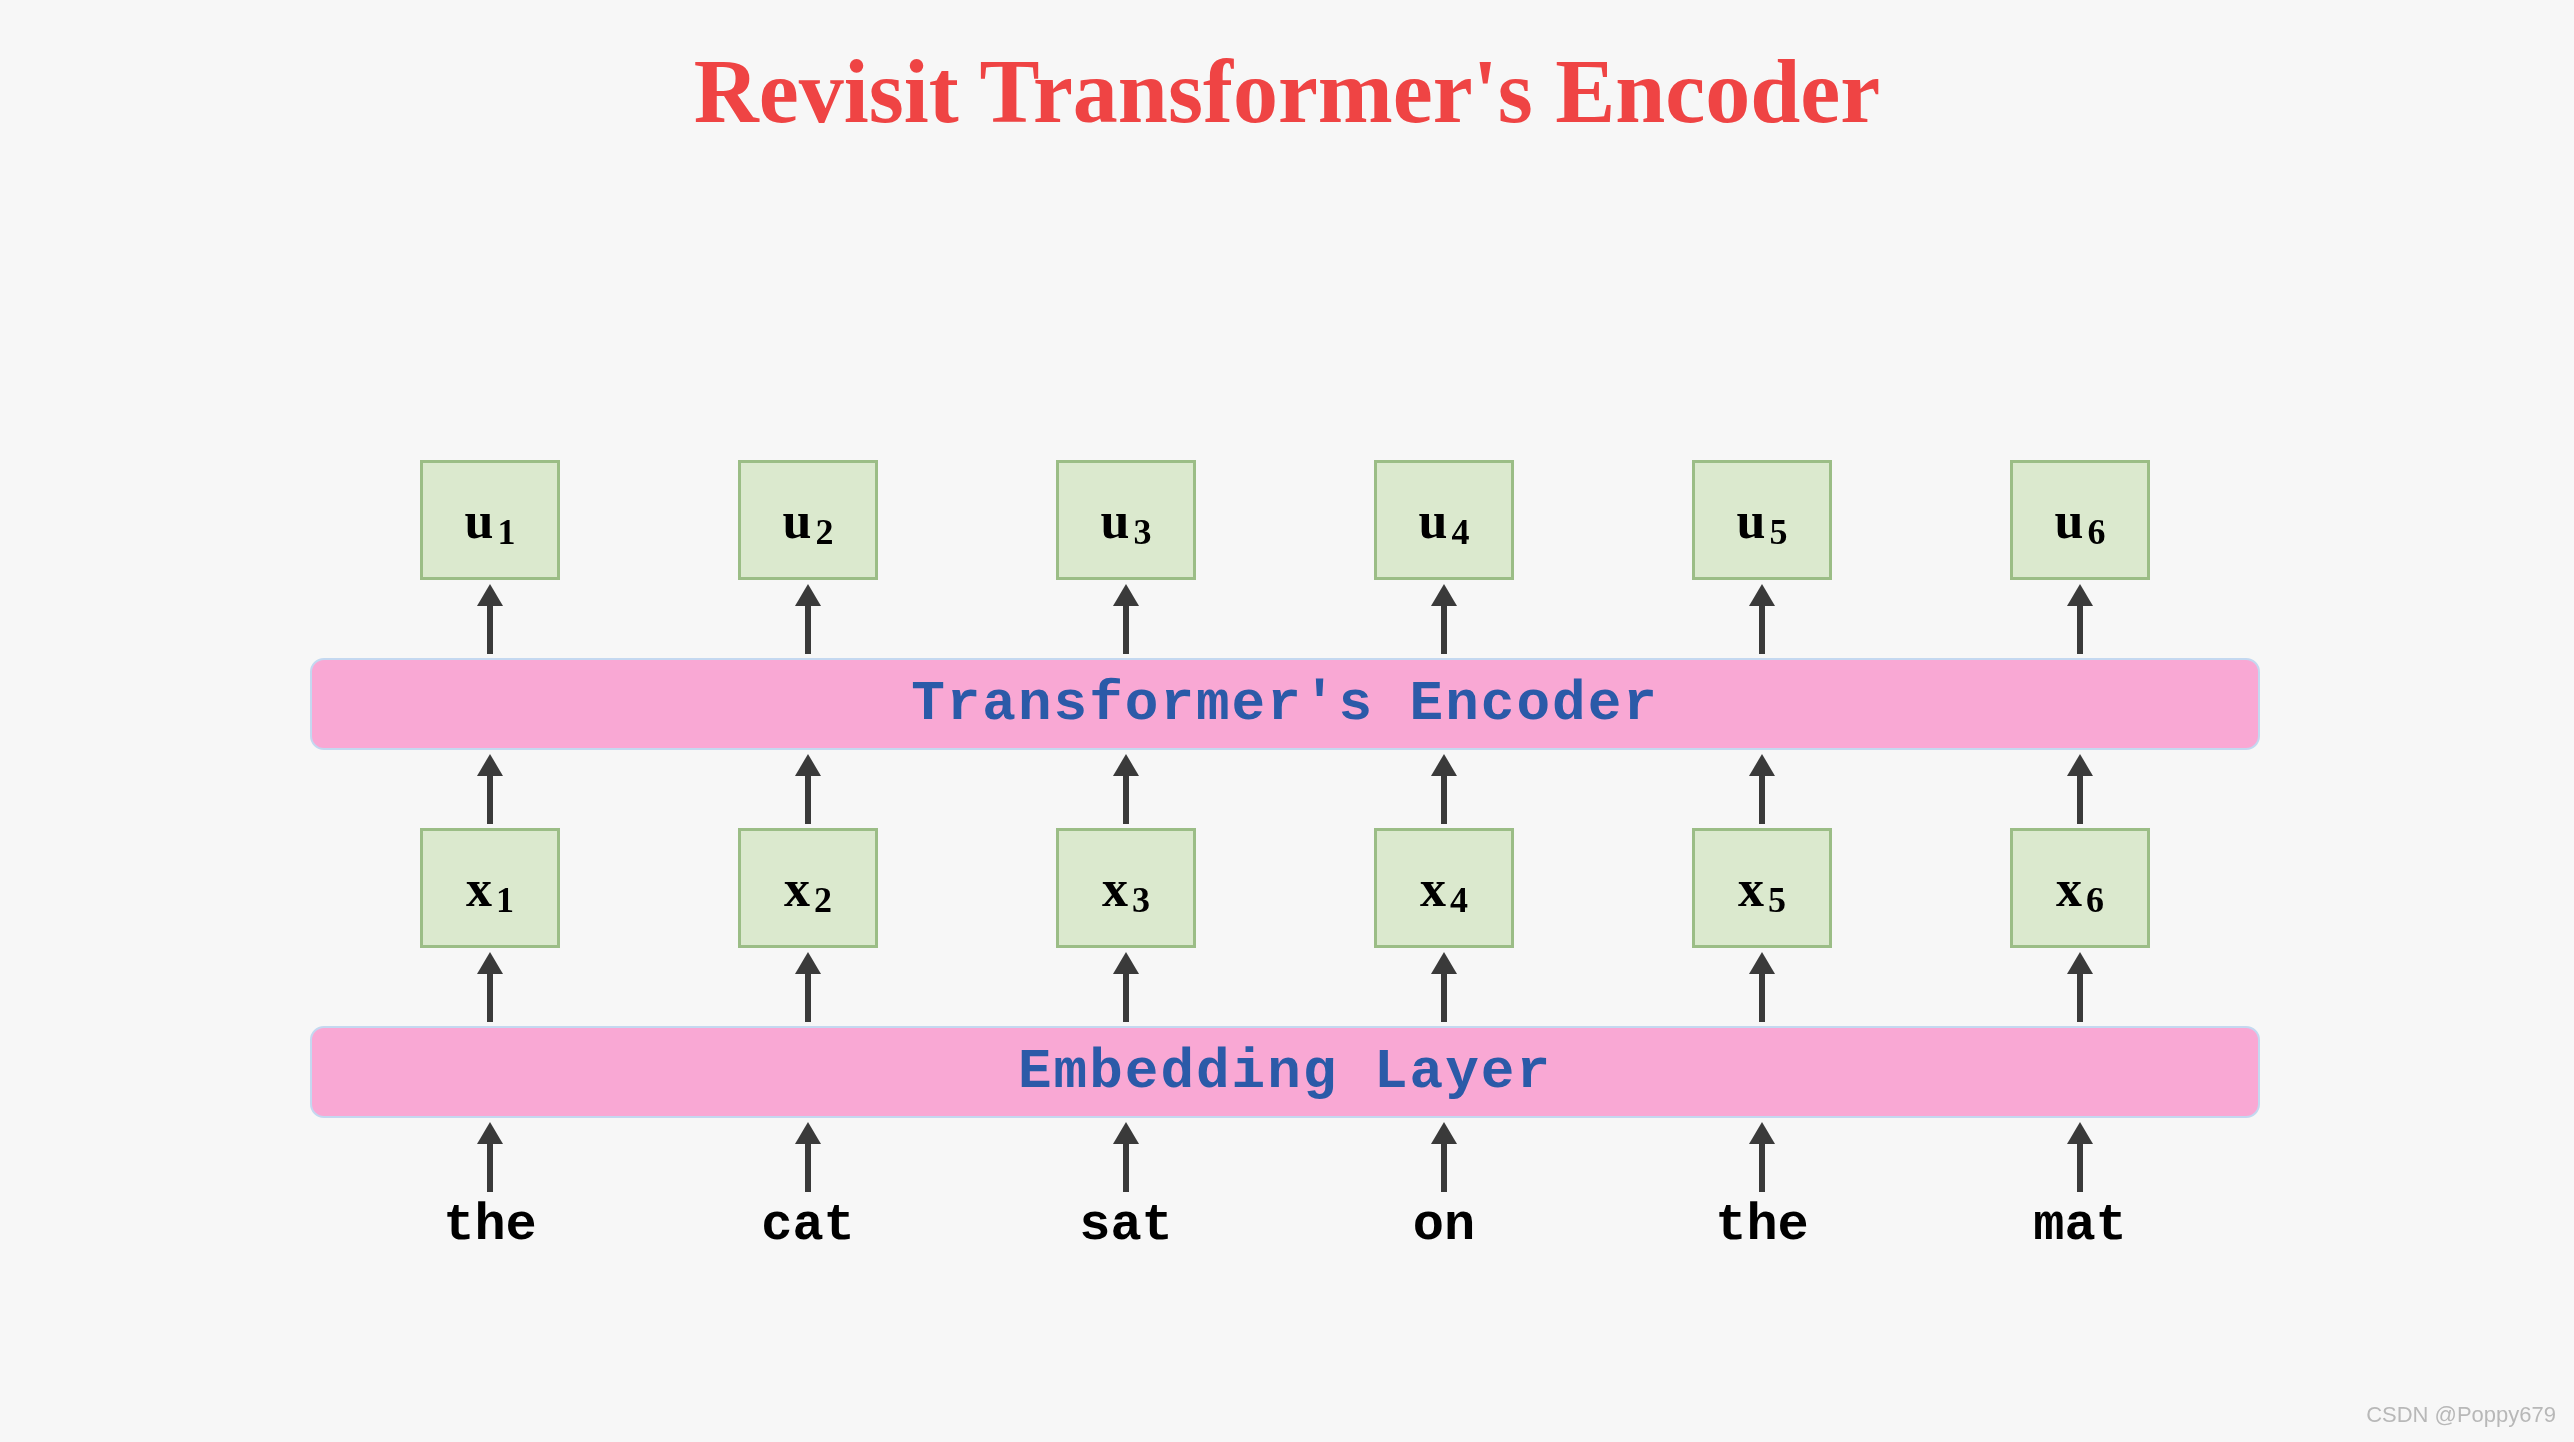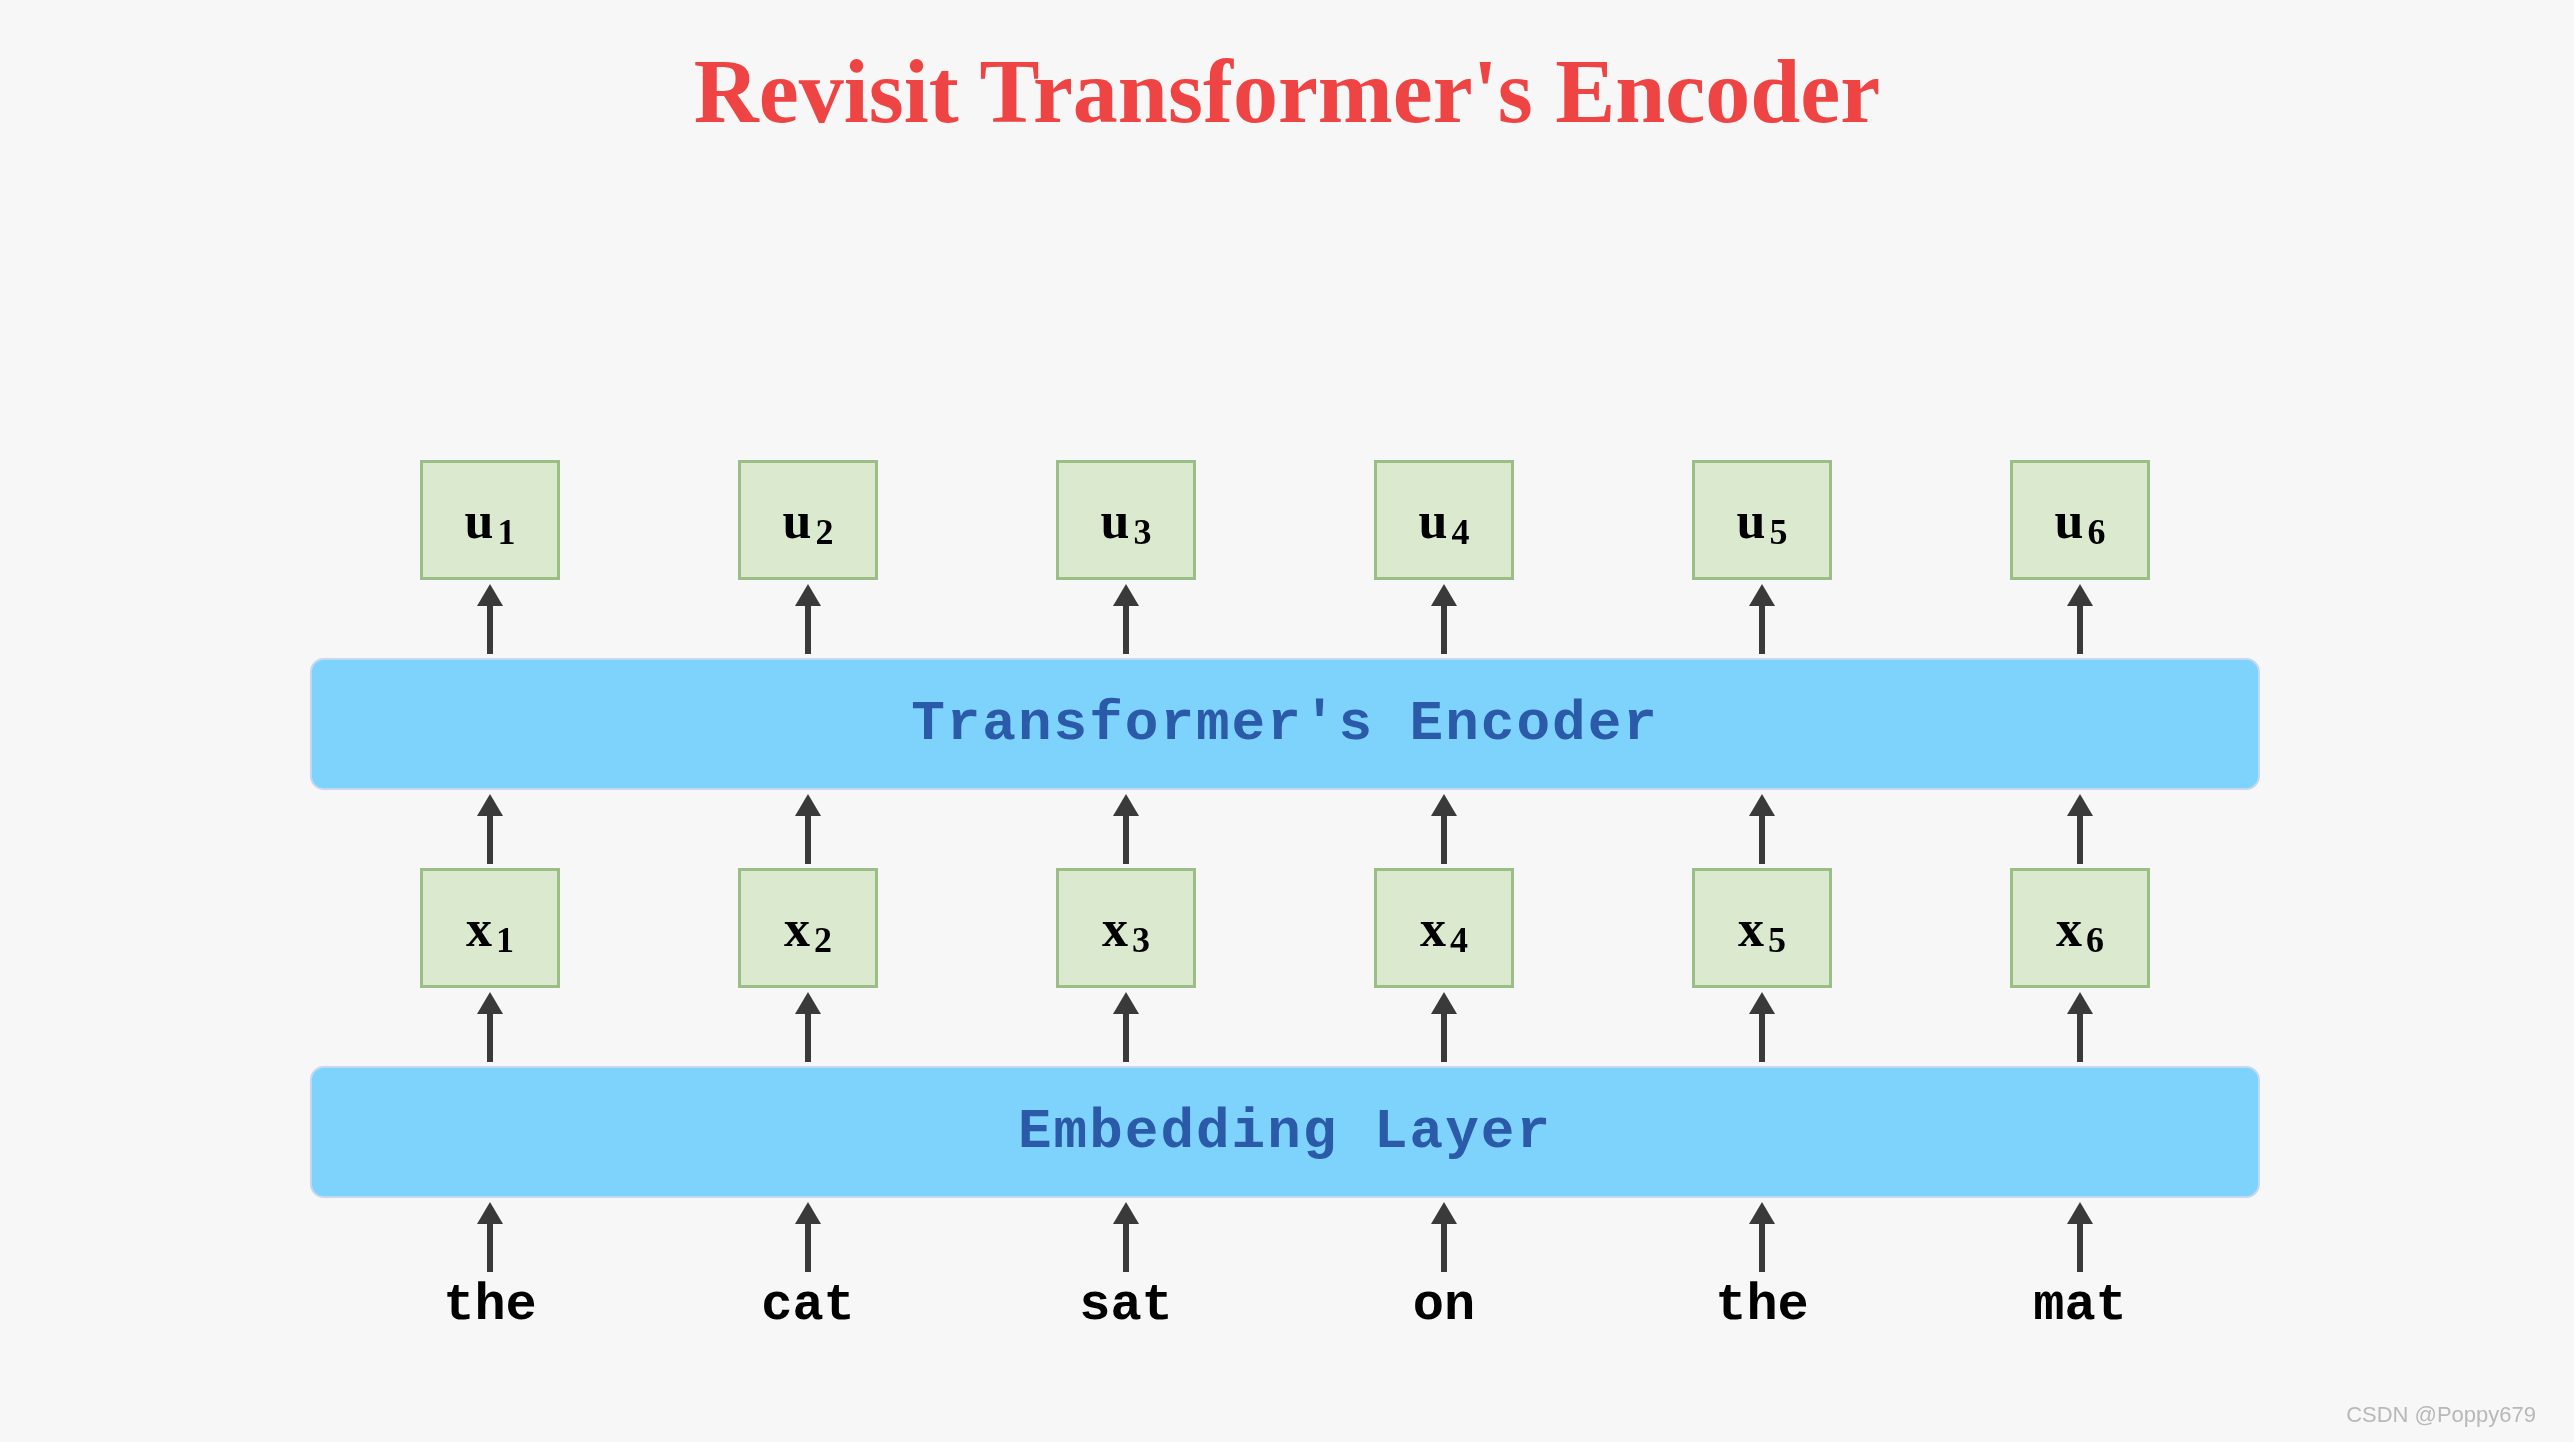--- a/index.html
+++ b/index.html
@@ -82,22 +82,22 @@
       top: 0;
       left: -8px;
       width: 0;
       height: 0;
       border-left: 13px solid transparent;
       border-right: 13px solid transparent;
       border-bottom: 22px solid #3a3a3a;
     }
     .bar {
       width: 100%;
-      height: 132px;
-      background: #7dd3fc;
+      height: 92px;
+      background: #f9a8d4;
       border: 2px solid #c4d8f0;
       border-radius: 14px;
       display: flex;
       align-items: center;
       justify-content: center;
       font-family: 'Courier New', Courier, monospace;
       font-weight: bold;
       font-size: 56px;
       color: #2b5aa8;
       letter-spacing: 2px;
@@ -112,21 +112,21 @@
     .word {
       width: 140px;
       text-align: center;
       font-family: 'Courier New', Courier, monospace;
       font-weight: bold;
       font-size: 52px;
       color: #000;
     }
     .watermark {
       position: absolute;
-      right: 38px;
+      right: 18px;
       bottom: 14px;
       font-family: Arial, sans-serif;
       font-size: 22px;
       color: #b8b8b8;
       margin-top: 8px;
     }
   </style>
 </head>
 <body>
 

